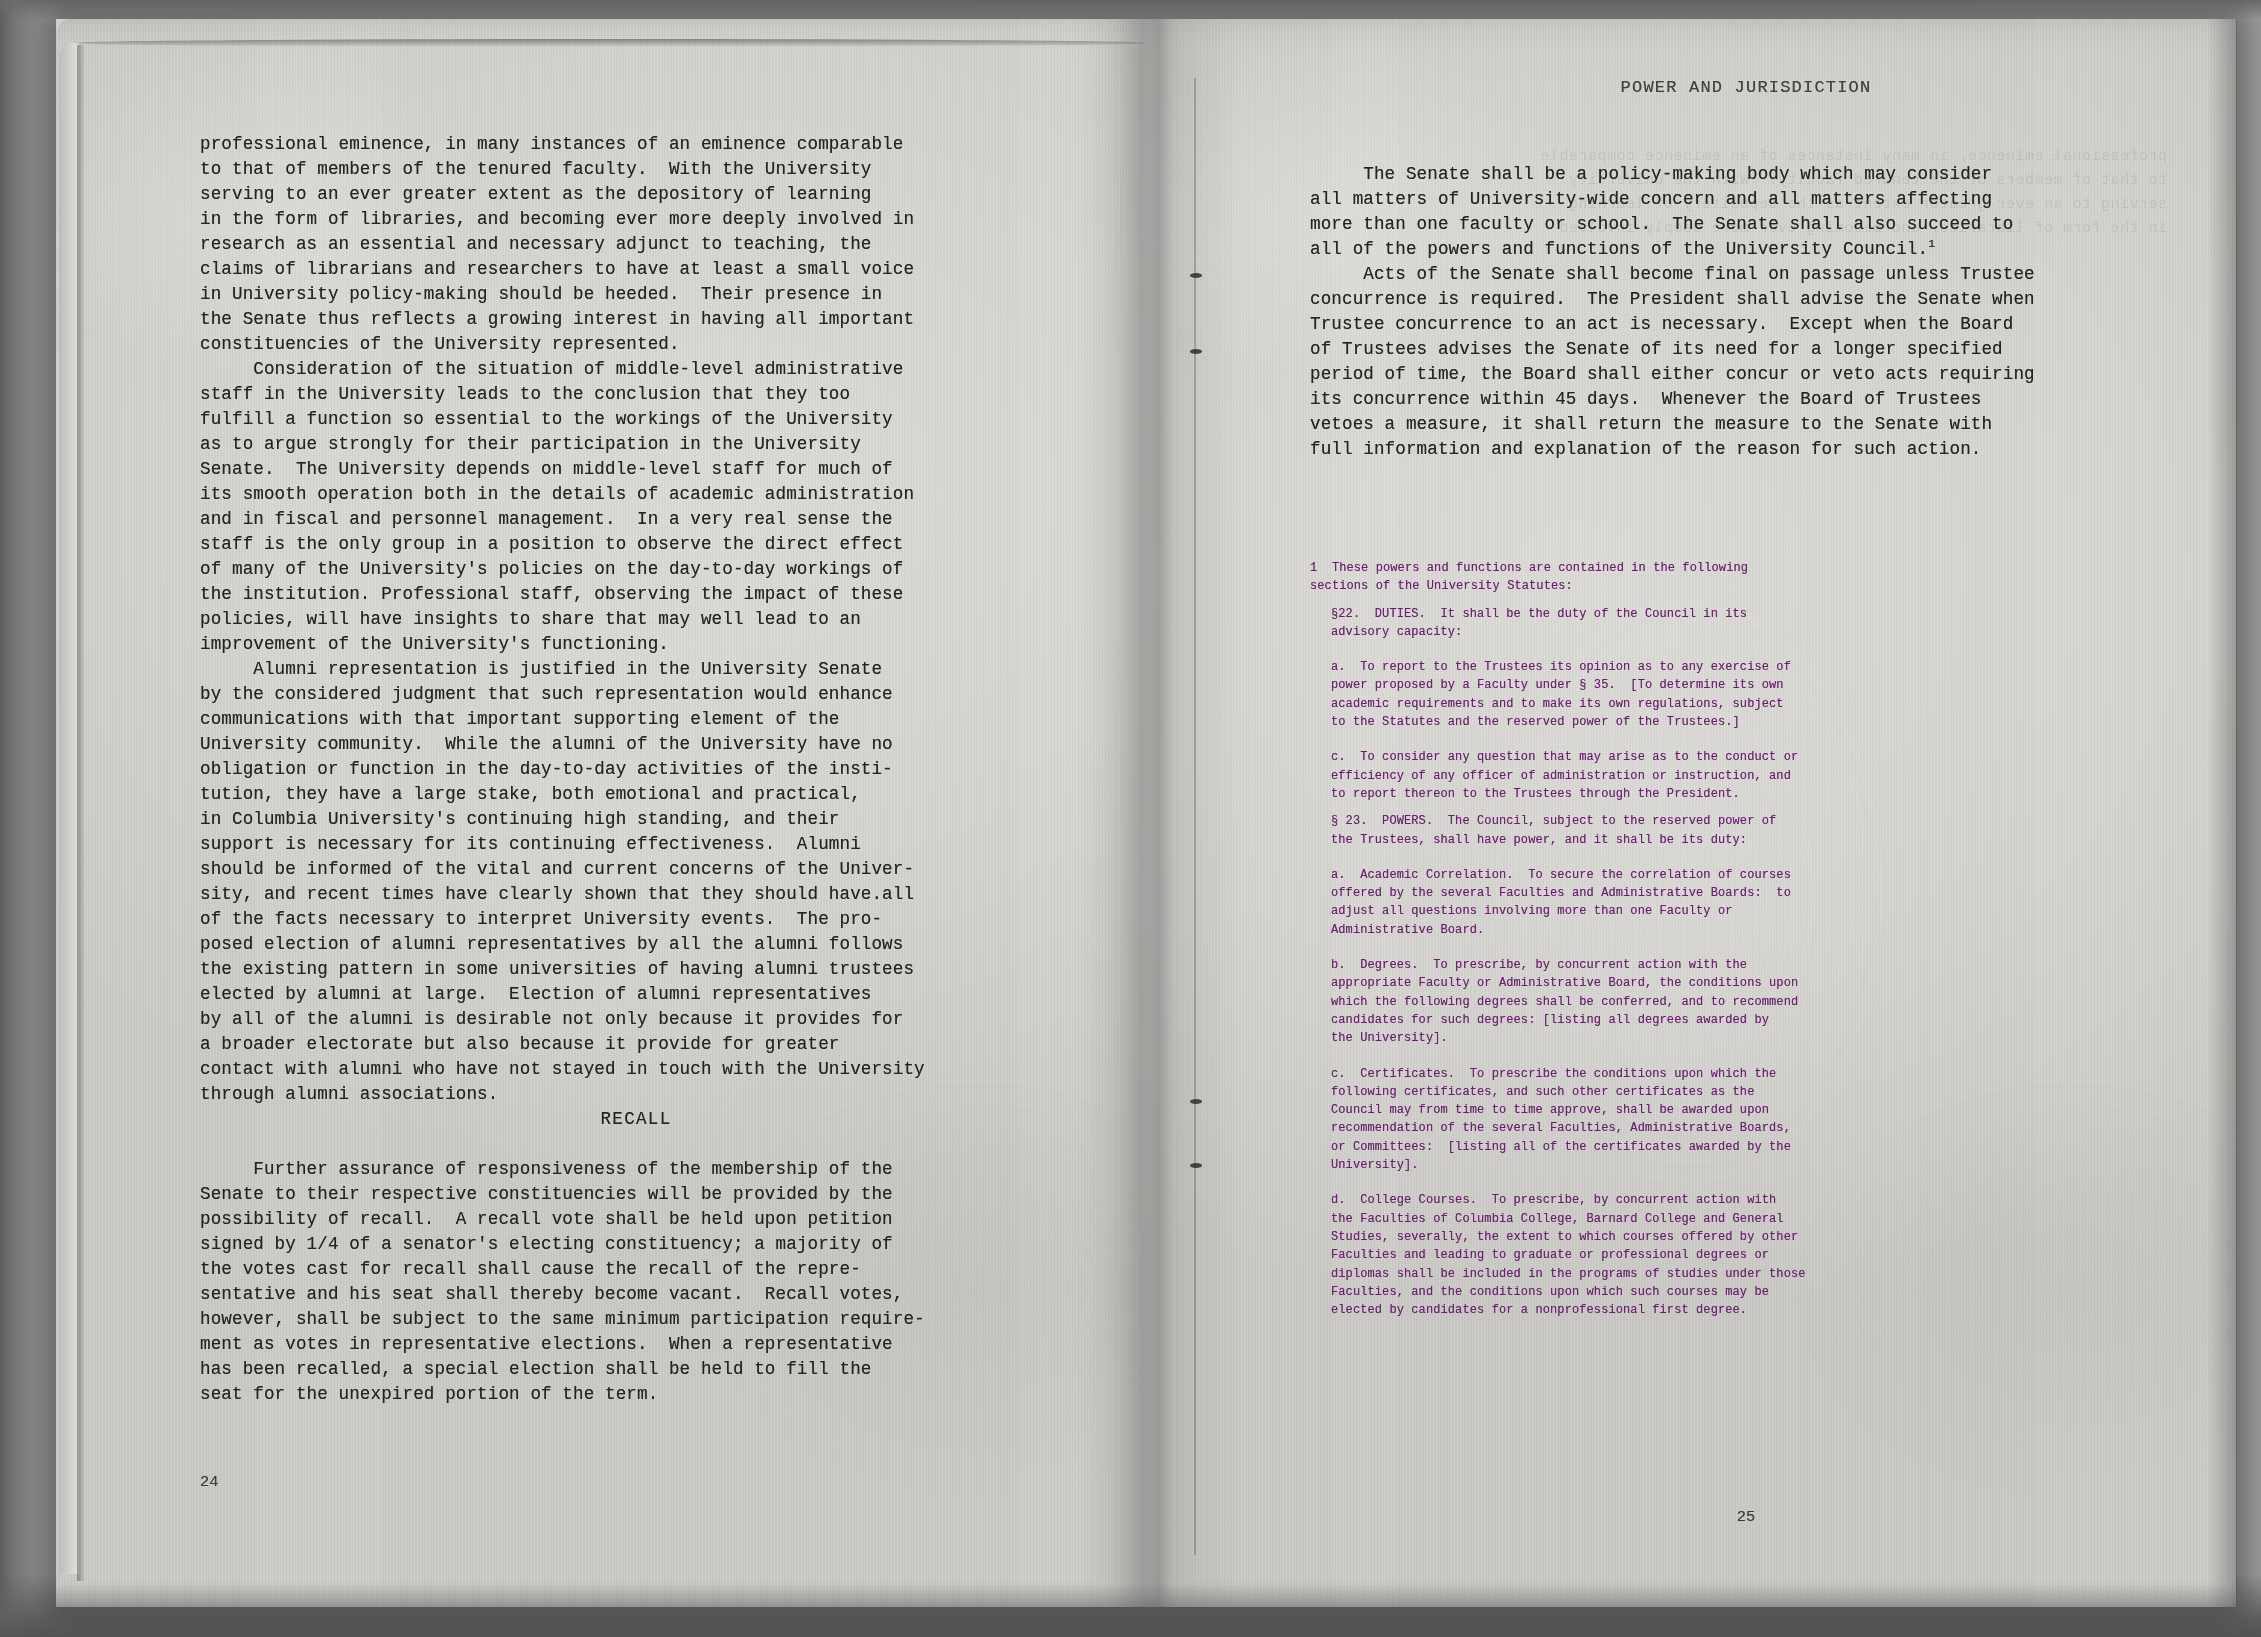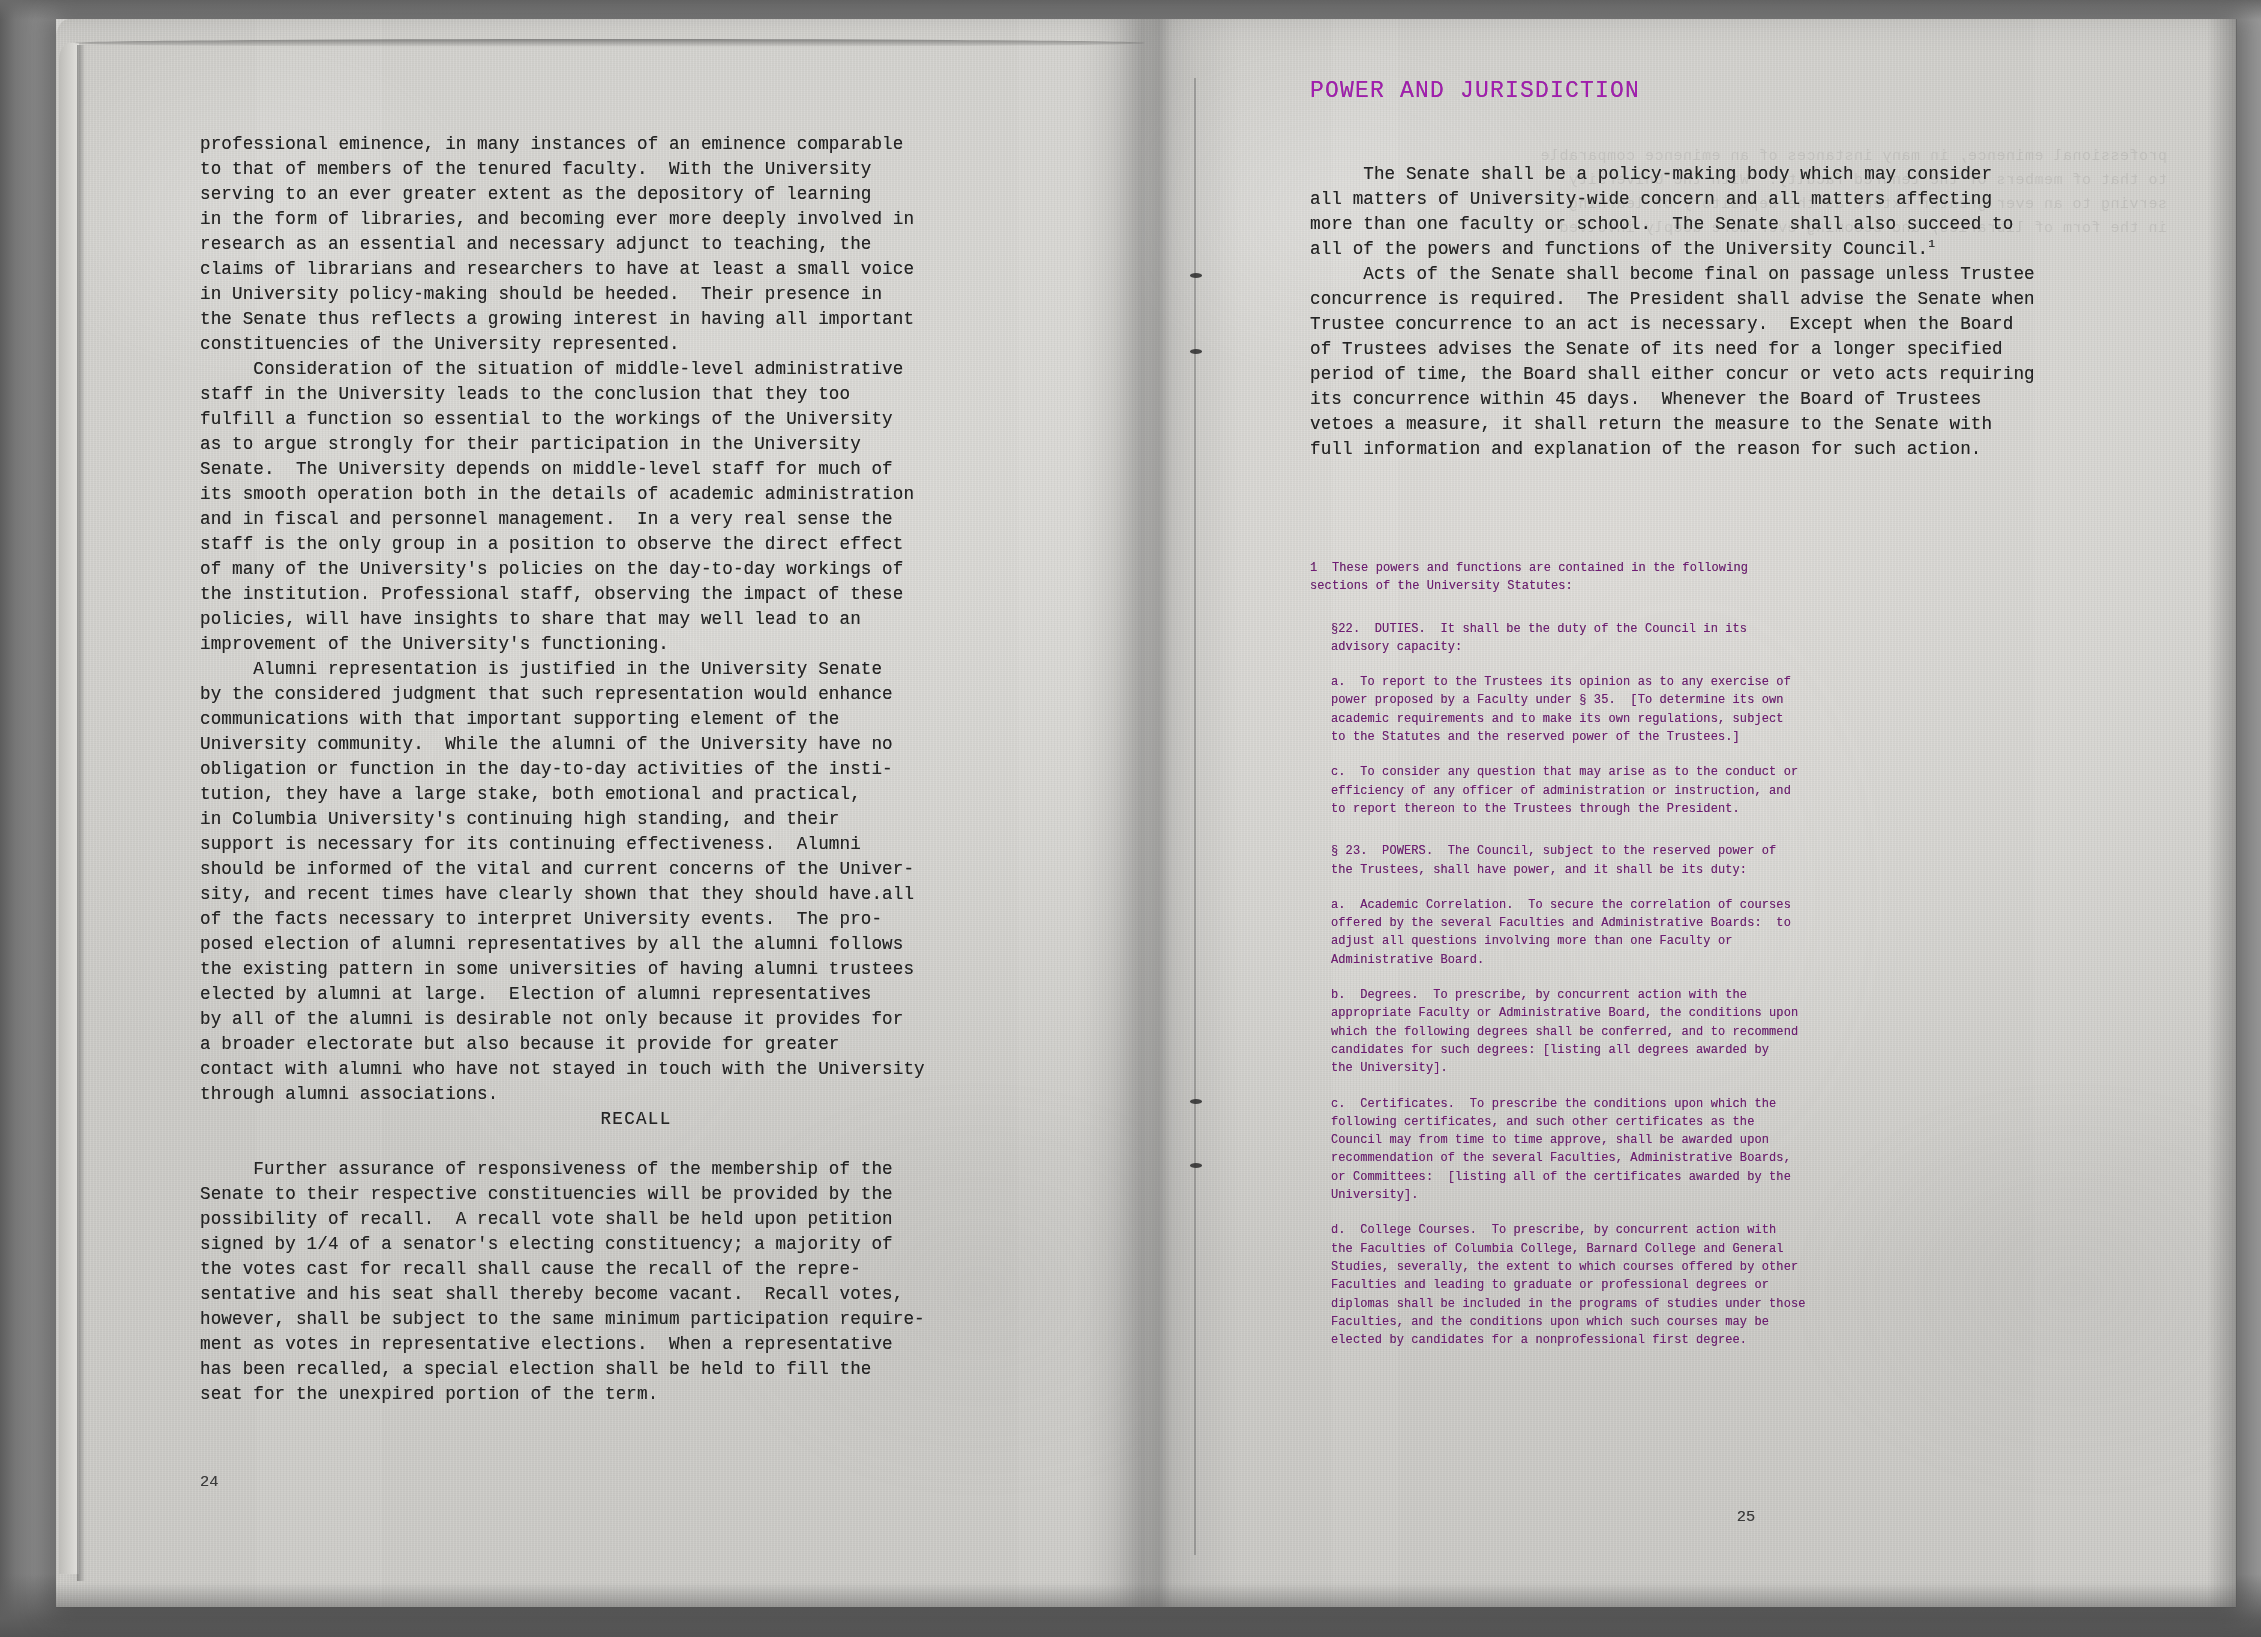--- a/index.html
+++ b/index.html
@@ -197,24 +197,24 @@
     letter-spacing: 1.3px;
     color: #232323;
     text-shadow: 0 0 0.5px rgba(40,40,40,0.5);
   }
 
   .page-header {
     position: absolute;
     top: 59px;
     left: 1254px;
     width: 872px;
-    text-align: left;
-    font-size: 23px;
+    text-align: center;
+    font-size: 17px;
     letter-spacing: 1.2px;
-    color: #a21caf;
+    color: #404040;
     text-shadow: 0 0 0.5px rgba(40,40,40,0.5);
   }
 
   .spacer-line { height: 25px; }
 
   sup.fnref {
     font-size: 11.4px;
     vertical-align: super;
     line-height: 0;
   }
@@ -227,21 +227,21 @@
     width: 852px;
     color: #701a75;
     font-size: 12px;
     line-height: 18.3px;
     letter-spacing: 0.1px;
     text-shadow: 0 0 0.4px rgba(45,45,45,0.5);
   }
   .fn-intro { white-space: pre-wrap; }
   .fn-sec {
     white-space: pre-wrap;
-    margin-top: 24px;
+    margin-top: 9px;
     margin-left: 21px;
   }
   .fn-sub {
     white-space: pre-wrap;
     margin-top: 17px;
     margin-left: 21px;
   }
 
   .folio {
     position: absolute;

